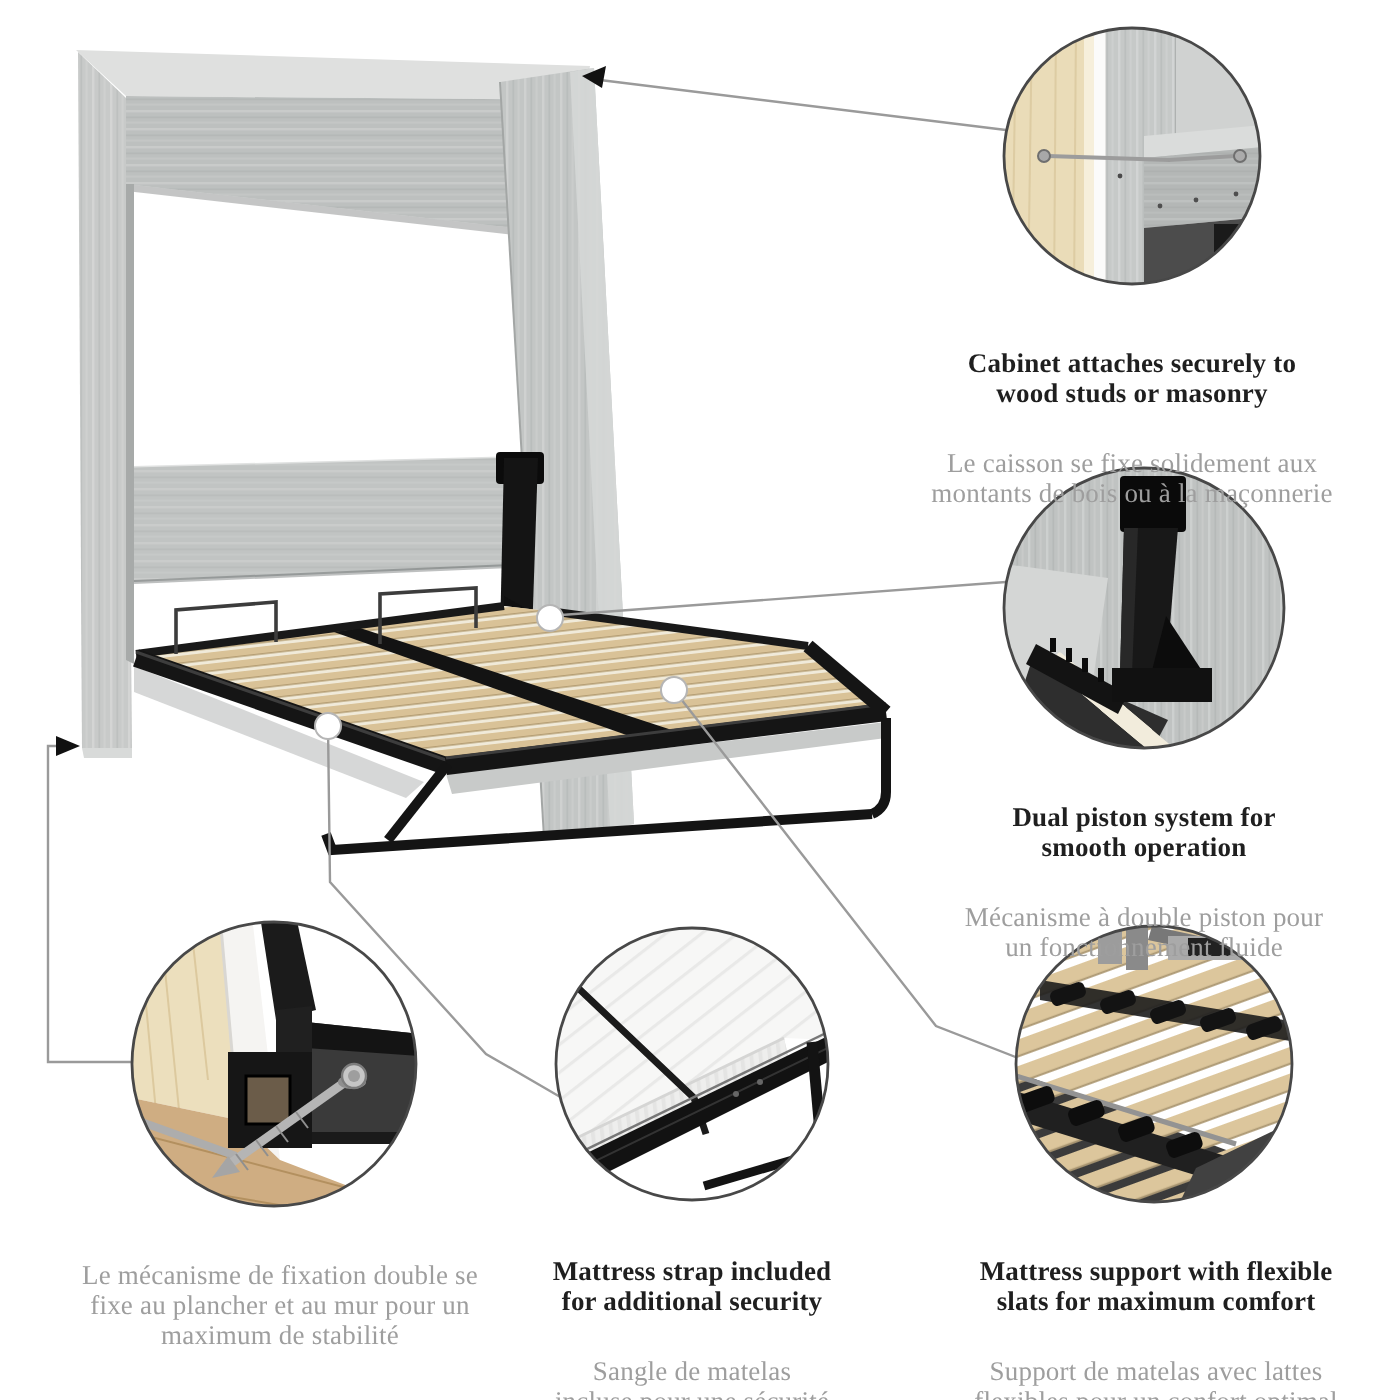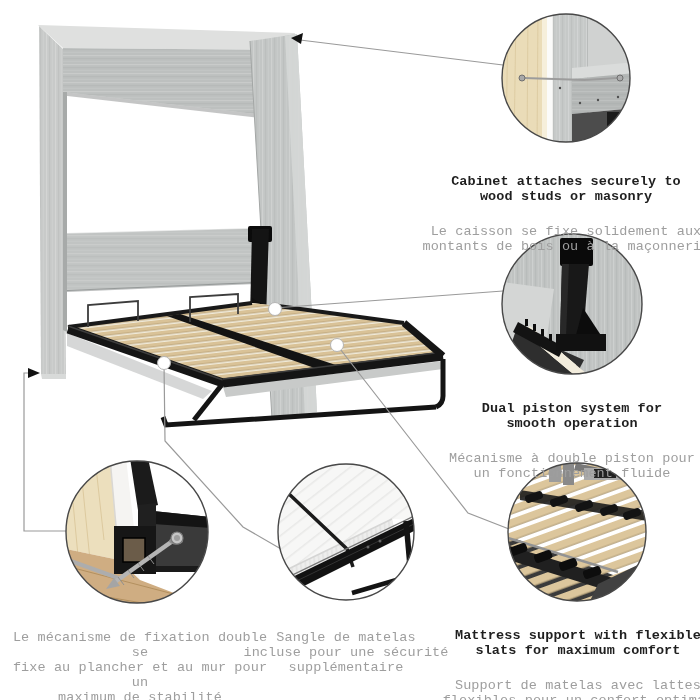--- a/index.html
+++ b/index.html
@@ -2,21 +2,21 @@
 <html style="--background: #ffffff; --heading_text: #1f1f1f; --subtext: #9e9e9e; --cabinet_gray: #c7c9c8; --slat_wood: #d9c297; --stud_wood: #ebdcba; --floor_wood: #cfad82; --frame_black: #161616; --leader_line: #9a9a9a; --circle_stroke: #484848;"><head>
 <meta charset="utf-8">
 <style>
   :root{
     --background:#ffffff; --heading_text:#1f1f1f; --subtext:#9e9e9e;
     --leader_line:#9a9a9a; --circle_stroke:#484848;
   }
   html,body{margin:0;padding:0;background:var(--background);}
   body{overflow:hidden;}
   .stage{position:relative;width:700px;height:700px;background:var(--background);
-         font-family:Liberation Mono, monospace;}
+         font-family:Liberation Serif, serif;}
   .scene{position:absolute;left:0;top:0;}
   .callout-text{position:absolute;text-align:center;white-space:pre-line;}
   .callout-en{font-size:13.5px;line-height:15px;font-weight:700;color:var(--heading_text);letter-spacing:.1px;}
   .callout-fr{font-size:13.5px;line-height:15px;font-weight:400;color:var(--subtext);letter-spacing:.1px;margin-top:2px;}
   .ct1{left:416px;top:156px;width:300px;}
   .ct2{left:422px;top:383px;width:300px;}
   .ct3{left:2px;top:610px;width:276px;}
   .ct4{left:196px;top:610px;width:300px;}
   .ct5{left:428px;top:610px;width:300px;}
 </style>
@@ -295,20 +295,22 @@
 smooth operation</div>
   <div class="callout-fr">Mécanisme à double piston pour
 un fonctionnement fluide</div>
 </div>
 <div class="callout-text ct3">
   <div class="callout-fr">Le mécanisme de fixation double se
 fixe au plancher et au mur pour un
 maximum de stabilité</div>
 </div>
 <div class="callout-text ct4">
+  <div class="callout-en">Mattress strap included
+for additional security</div>
   <div class="callout-fr">Sangle de matelas
 incluse pour une sécurité
 supplémentaire</div>
 </div>
 <div class="callout-text ct5">
   <div class="callout-en">Mattress support with flexible
 slats for maximum comfort</div>
   <div class="callout-fr">Support de matelas avec lattes
 flexibles pour un confort optimal</div>
 </div>

